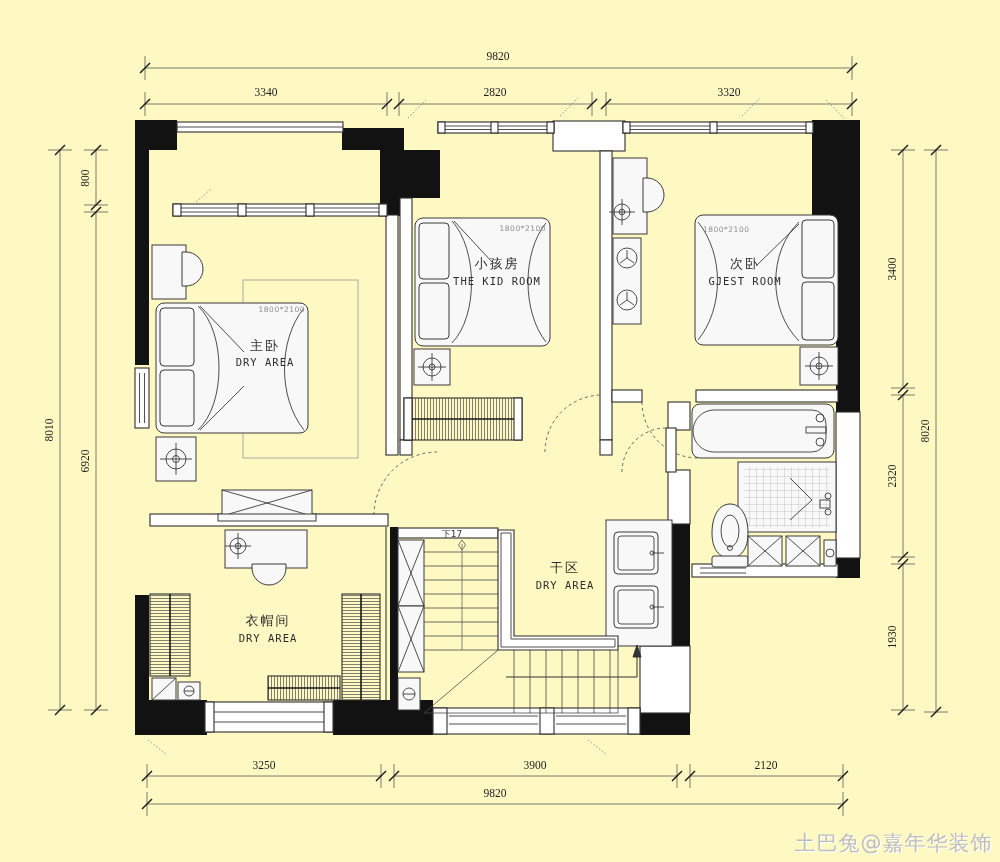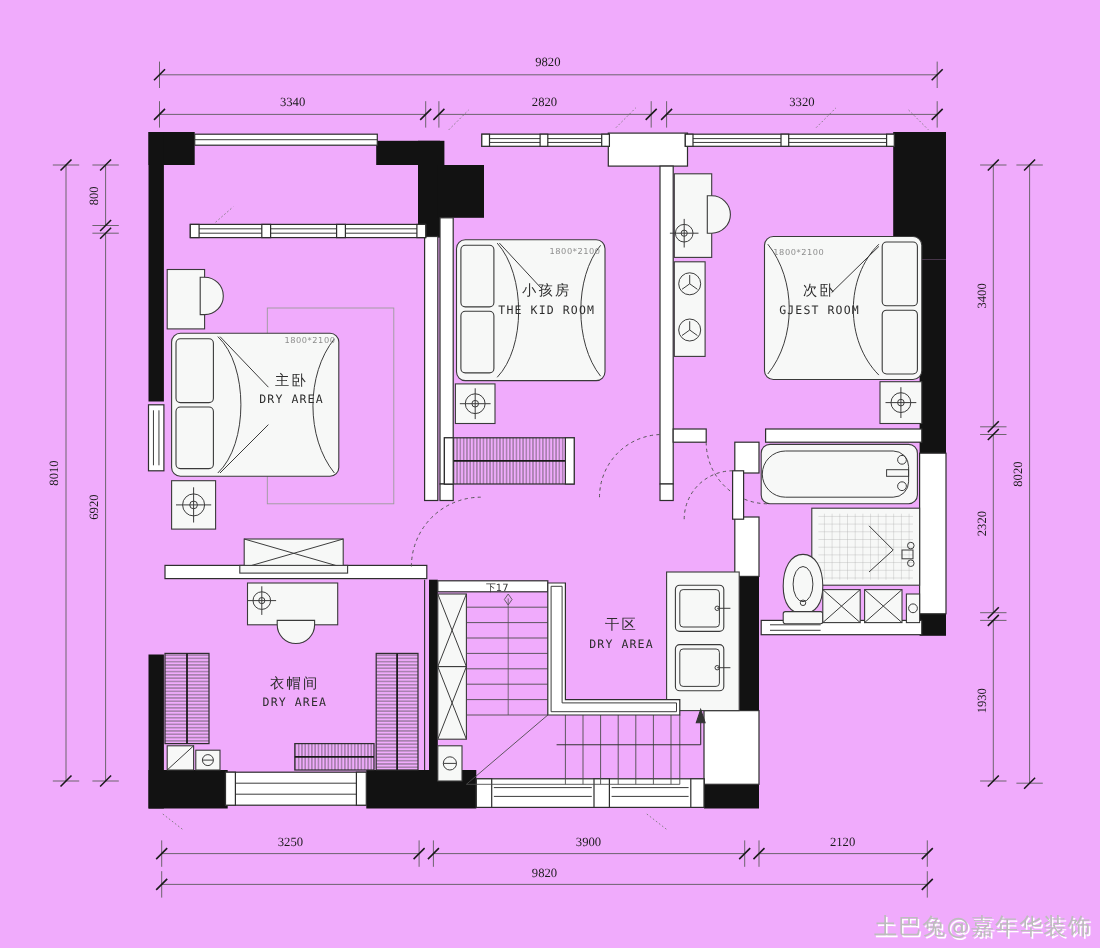--- a/index.html
+++ b/index.html
@@ -1,16 +1,16 @@
 <!DOCTYPE html>
 <html><head>
 <meta charset="utf-8">
 <style>
   html,body{margin:0;padding:0;background:#e9e9e9;}
-  .canvas{position:relative;width:1000px;height:862px;background:#f0abfc;overflow:hidden;
+  .canvas{position:relative;width:1000px;height:862px;background:#fef9c3;overflow:hidden;
           font-family:"Liberation Sans",sans-serif;text-align:center;}
   svg{position:absolute;left:0;top:0;}
   .dim{font:11.5px "Liberation Serif",serif;fill:#1c1c1c;}
   .roomzh{font:13px "DejaVu Sans",sans-serif;fill:#2d2d2d;letter-spacing:2px;}
   .roomen{font:10.5px "DejaVu Sans Mono",monospace;fill:#2d2d2d;letter-spacing:1px;}
   .tiny{font:7.5px "DejaVu Sans",sans-serif;fill:#8d8d8d;letter-spacing:0.5px;}
   .stairlbl{font:9px "DejaVu Sans",sans-serif;fill:#333;}
   .wm{font:21px "DejaVu Sans",sans-serif;letter-spacing:1px;}
   .wm-hi{fill:#ffffff;}
   .wm-main{fill:#bdbdbd;}

